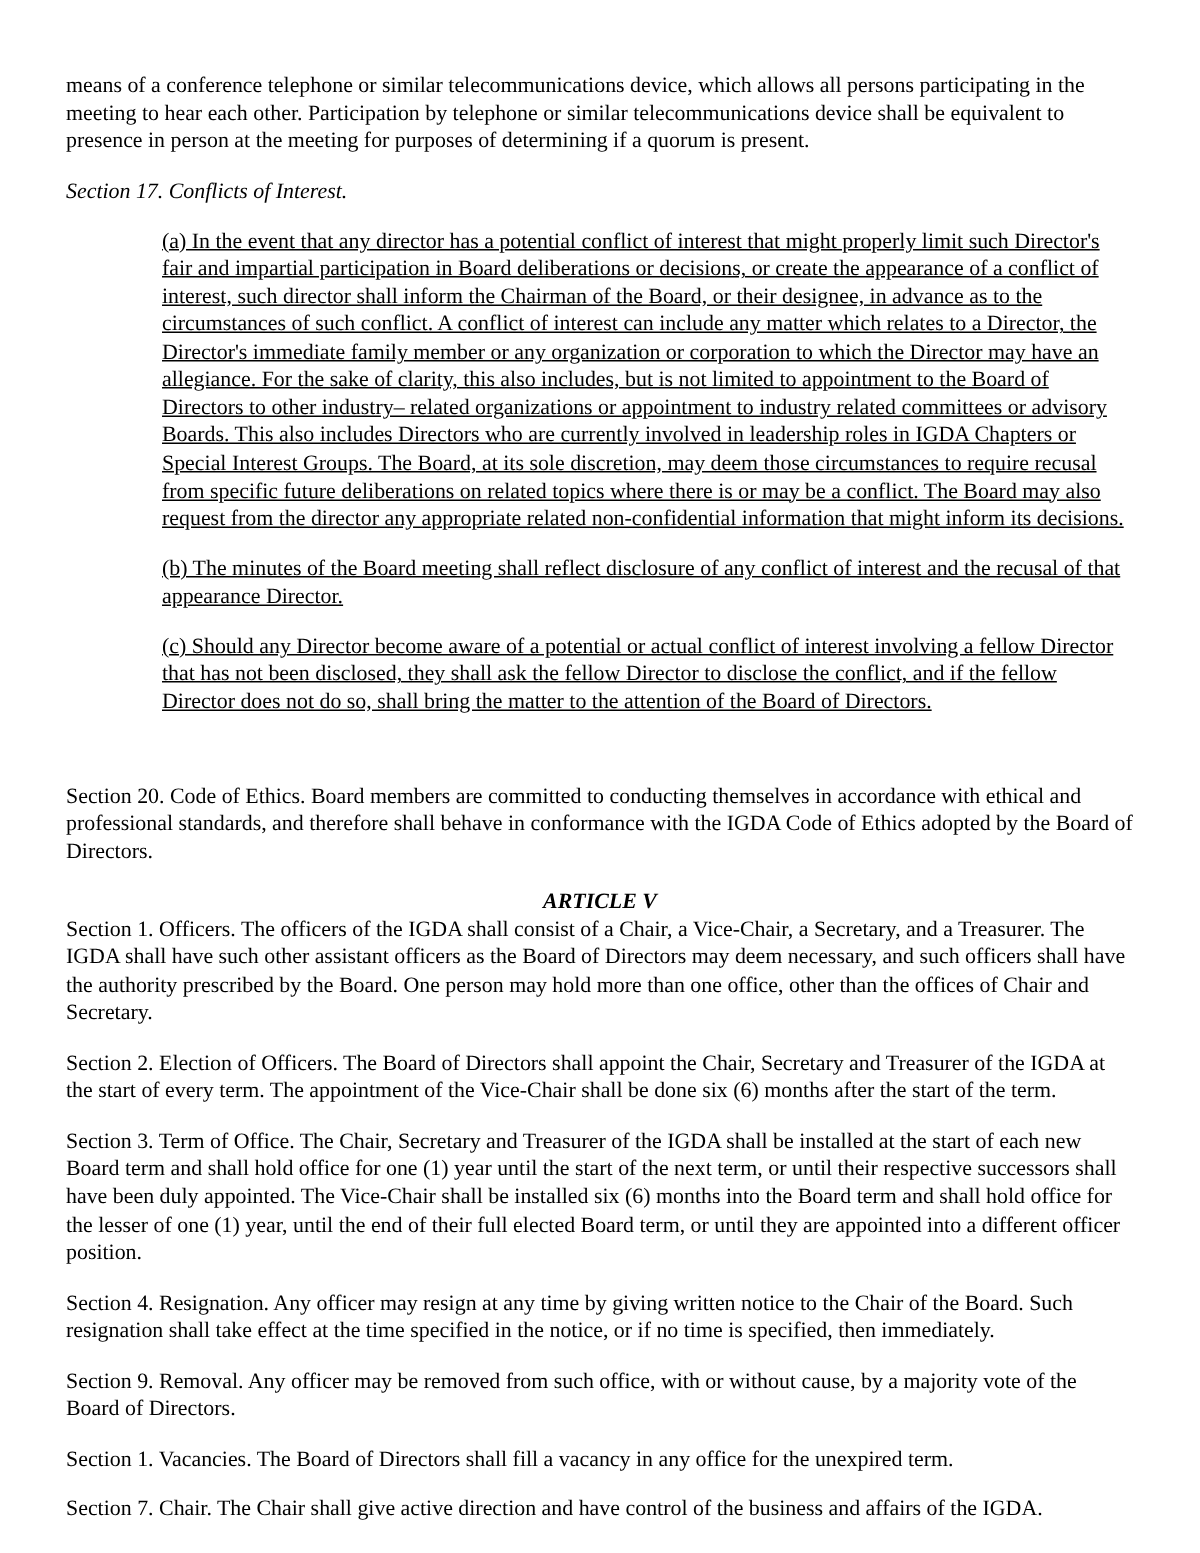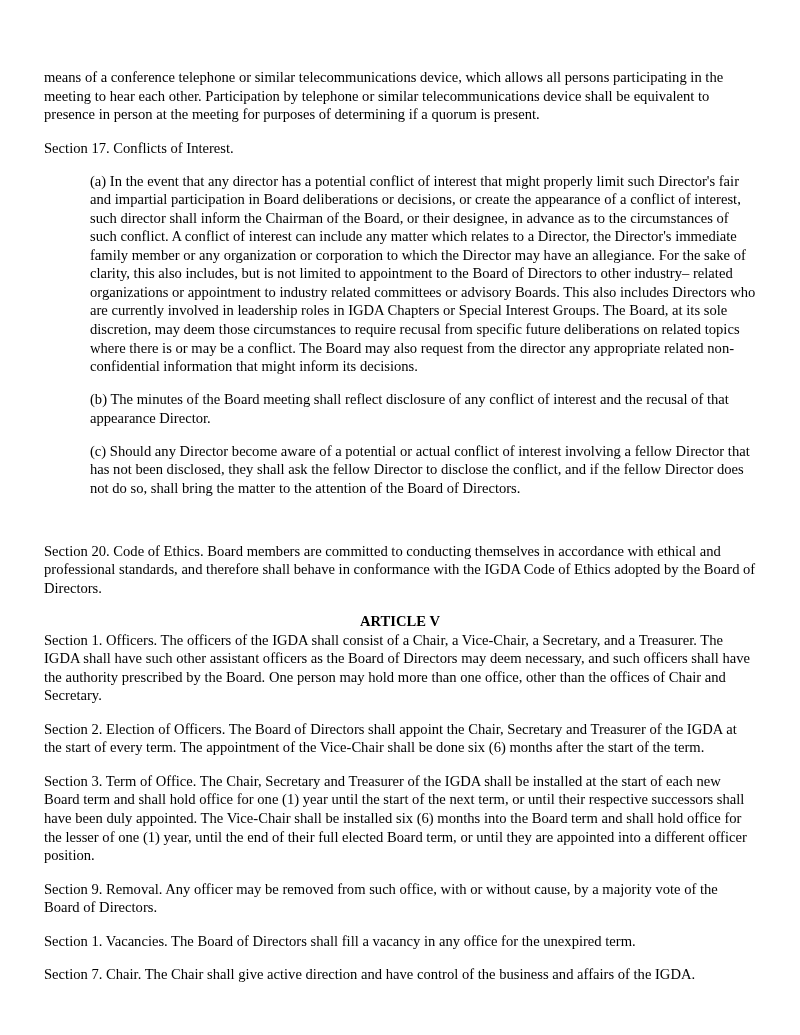--- a/index.html
+++ b/index.html
@@ -5,38 +5,40 @@
   html, body {
     margin: 0;
     padding: 0;
     background: #7d7d7d;
   }
   .page {
     width: 800px;
     height: 1035px;
     background: #ffffff;
     box-sizing: border-box;
-    padding: 68px 44px 0 44px;
+    padding: 48px 44px 0 44px;
     font-family: "Liberation Serif", "DejaVu Serif", serif;
     font-size: 14.6px;
     line-height: 1.27;
     color: #000000;
     position: relative;
     overflow: hidden;
   }
   .para {
     margin: 0 0 15px 0;
     text-align: left;
   }
   .para.tight {
     margin-bottom: 0;
+    font-style: italic;
   }
   .indent {
-    margin-left: 46px;
+    margin-left: 64px;
     margin-bottom: 0;
+    text-decoration: underline;
   }
   .bold {
     font-weight: bold;
     text-align: center;
   }
   .spacer-sm { height: 15px; }
 </style>
 </head>
 <body>
 
@@ -46,17 +48,18 @@
       <p class="para tight">Section 17. Conflicts of Interest.</p>
       <p class="indent">(a) In the event that any director has a potential conflict of interest that might properly limit such Director's fair and impartial participation in Board deliberations or decisions, or create the appearance of a conflict of interest, such director shall inform the Chairman of the Board, or their designee, in advance as to the circumstances of such conflict. A conflict of interest can include any matter which relates to a Director, the Director's immediate family member or any organization or corporation to which the Director may have an allegiance. For the sake of clarity, this also includes, but is not limited to appointment to the Board of Directors to other industry– related organizations or appointment to industry related committees or advisory Boards. This also includes Directors who are currently involved in leadership roles in IGDA Chapters or Special Interest Groups. The Board, at its sole discretion, may deem those circumstances to require recusal from specific future deliberations on related topics where there is or may be a conflict. The Board may also request from the director any appropriate related non-confidential information that might inform its decisions.</p>
       <p class="indent">(b) The minutes of the Board meeting shall reflect disclosure of any conflict of interest and the recusal of that appearance Director.</p>
       <p class="indent">(c) Should any Director become aware of a potential or actual conflict of interest involving a fellow Director that has not been disclosed, they shall ask the fellow Director to disclose the conflict, and if the fellow Director does not do so, shall bring the matter to the attention of the Board of Directors.</p>
       <p class="spacer-sm"></p>
       <p class="para">Section 20. Code of Ethics. Board members are committed to conducting themselves in accordance with ethical and professional standards, and therefore shall behave in conformance with the IGDA Code of Ethics adopted by the Board of Directors.</p>
       <p class="para tight bold">ARTICLE V</p>
       <p class="para">Section 1. Officers. The officers of the IGDA shall consist of a Chair, a Vice-Chair, a Secretary, and a Treasurer. The IGDA shall have such other assistant officers as the Board of Directors may deem necessary, and such officers shall have the authority prescribed by the Board. One person may hold more than one office, other than the offices of Chair and Secretary.</p>
       <p class="para">Section 2. Election of Officers. The Board of Directors shall appoint the Chair, Secretary and Treasurer of the IGDA at the start of every term. The appointment of the Vice-Chair shall be done six (6) months after the start of the term.</p>
       <p class="para">Section 3. Term of Office. The Chair, Secretary and Treasurer of the IGDA shall be installed at the start of each new Board term and shall hold office for one (1) year until the start of the next term, or until their respective successors shall have been duly appointed. The Vice-Chair shall be installed six (6) months into the Board term and shall hold office for the lesser of one (1) year, until the end of their full elected Board term, or until they are appointed into a different officer position.</p>
+      <p class="para">Section 4. Resignation. Any officer may resign at any time by giving written notice to the Chair of the Board. Such resignation shall take effect at the time specified in the notice, or if no time is specified, then immediately.</p>
       <p class="para">Section 9. Removal. Any officer may be removed from such office, with or without cause, by a majority vote of the Board of Directors.</p>
       <p class="para">Section 1. Vacancies. The Board of Directors shall fill a vacancy in any office for the unexpired term.</p>
       <p class="para">Section 7. Chair. The Chair shall give active direction and have control of the business and affairs of the IGDA.</p>
     </div>
 </div>
 
 </body></html>

